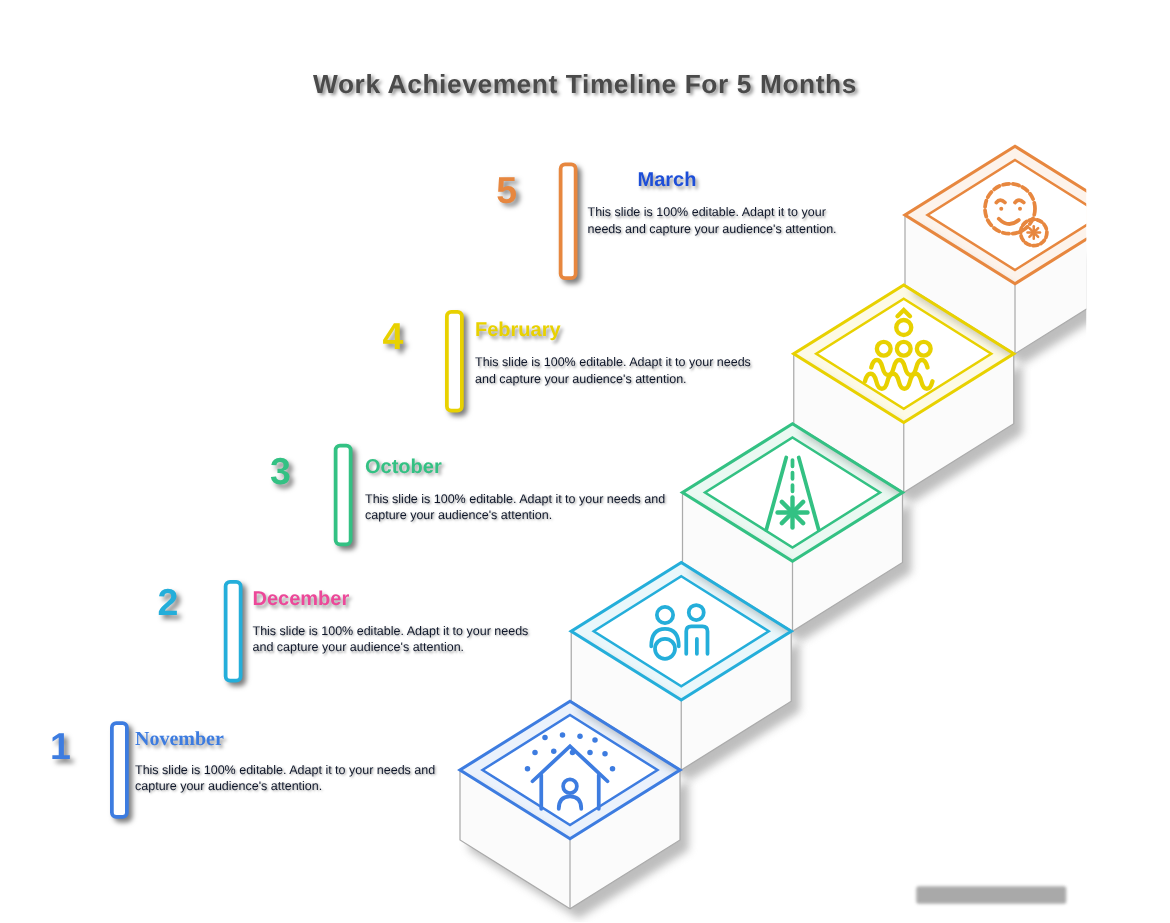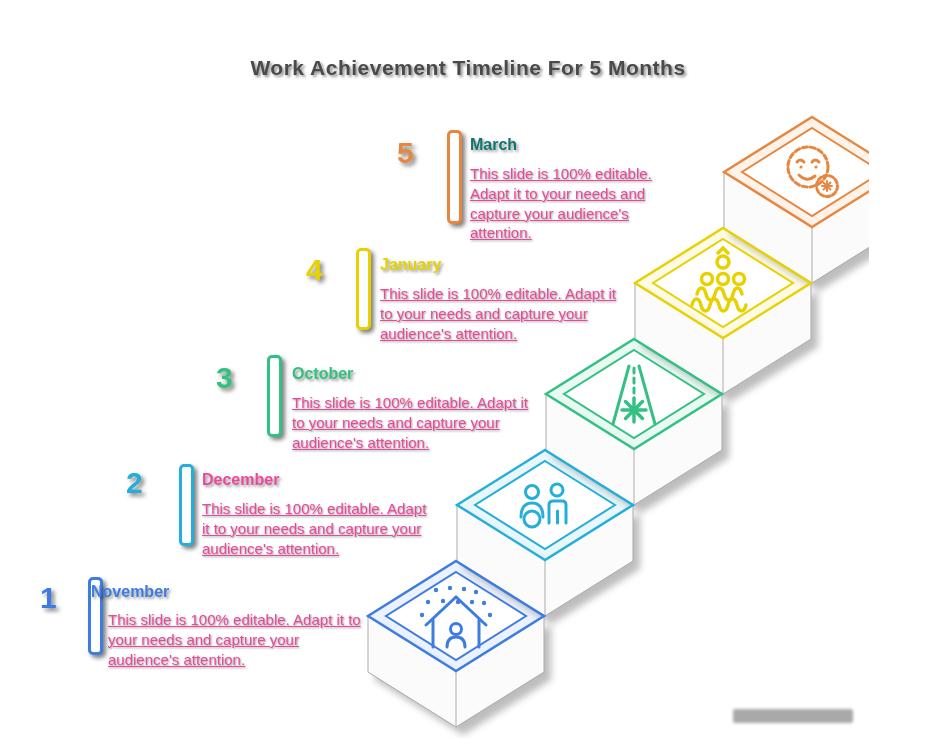--- a/index.html
+++ b/index.html
@@ -11,24 +11,24 @@
   svg.stairs{position:absolute;left:0;top:0;}
   .blockShadow{fill:#7d7d7d;opacity:.5;filter:url(#soft);}
   .blockFace{fill:#fbfbfb;stroke:#ababab;stroke-width:1;}
   .blockEdge{stroke:#ababab;stroke-width:1;}
   .num{position:absolute;font-size:30px;font-weight:bold;
        text-shadow:3px 3px 4px rgba(0,0,0,.5);filter:blur(.2px);}
   .bar{position:absolute;width:9px;background:#ffffff;border:3px solid;border-radius:5px;
        box-shadow:3px 3px 4px rgba(0,0,0,.5);}
   .month{position:absolute;font-size:16px;font-weight:bold;
          text-shadow:2px 2px 3px rgba(0,0,0,.4);filter:blur(.3px);}
-  .desc{position:absolute;font-size:15px;line-height:1.32;color:#ec4899;
-        text-shadow:1px 1px 2px rgba(0,0,0,.4);filter:blur(.45px);text-decoration:underline;}
+  .desc{position:absolute;font-size:10px;line-height:1.32;color:#0f172a;
+        text-shadow:1px 1px 2px rgba(0,0,0,.4);filter:blur(.45px);}
   .s1n{left:40px;top:581px;} .s1b{left:88px;top:577px;height:72px;}
-  .s1m{left:91px;top:583px;} .s1d{left:108px;top:610px;width:258px;}
+  .s1m{left:108px;top:583px;font-family:Liberation Serif, serif;} .s1d{left:108px;top:610px;width:258px;}
   .s2n{left:126px;top:466px;} .s2b{left:179px;top:464px;height:76px;}
   .s2m{left:202px;top:471px;} .s2d{left:202px;top:499px;width:232px;}
   .s3n{left:216px;top:361px;} .s3b{left:267px;top:355px;height:76px;}
   .s3m{left:292px;top:365px;} .s3d{left:292px;top:393px;width:246px;}
   .s4n{left:306px;top:253px;} .s4b{left:356px;top:248px;height:76px;}
   .s4m{left:380px;top:256px;} .s4d{left:380px;top:284px;width:240px;}
   .s5n{left:397px;top:136px;} .s5b{left:447px;top:130px;height:88px;}
   .s5m{left:470px;top:136px;} .s5d{left:470px;top:164px;width:212px;}
   .watermark{position:absolute;right:16px;bottom:15px;width:120px;height:14px;
              background:#a0a0a0;border-radius:2px;filter:blur(1.4px);opacity:.9;}
@@ -162,22 +162,22 @@
   <div class="month s2m" style="color: #ec4899;">December</div>
   <div class="desc s2d">This slide is 100% editable. Adapt it to your needs and capture your audience's attention.</div>
 
   <div class="num s3n" style="color: rgb(51, 193, 131);">3</div>
   <div class="bar s3b" style="border-color: rgb(51, 193, 131);"></div>
   <div class="month s3m" style="color: rgb(51, 193, 131);">October</div>
   <div class="desc s3d">This slide is 100% editable. Adapt it to your needs and capture your audience's attention.</div>
 
   <div class="num s4n" style="color: rgb(232, 209, 0);">4</div>
   <div class="bar s4b" style="border-color: rgb(232, 209, 0);"></div>
-  <div class="month s4m" style="color: rgb(232, 209, 0);">January</div>
+  <div class="month s4m" style="color: rgb(232, 209, 0);">February</div>
   <div class="desc s4d">This slide is 100% editable. Adapt it to your needs and capture your audience's attention.</div>
 
   <div class="num s5n" style="color: rgb(231, 135, 63);">5</div>
   <div class="bar s5b" style="border-color: rgb(231, 135, 63);"></div>
-  <div class="month s5m" style="color: #0f766e;">March</div>
+  <div class="month s5m" style="color: #1d4ed8; margin-left: 40px;">March</div>
   <div class="desc s5d">This slide is 100% editable. Adapt it to your needs and capture your audience's attention.</div>
 
   <div class="watermark"></div>
 </div>
 
 </body></html>

